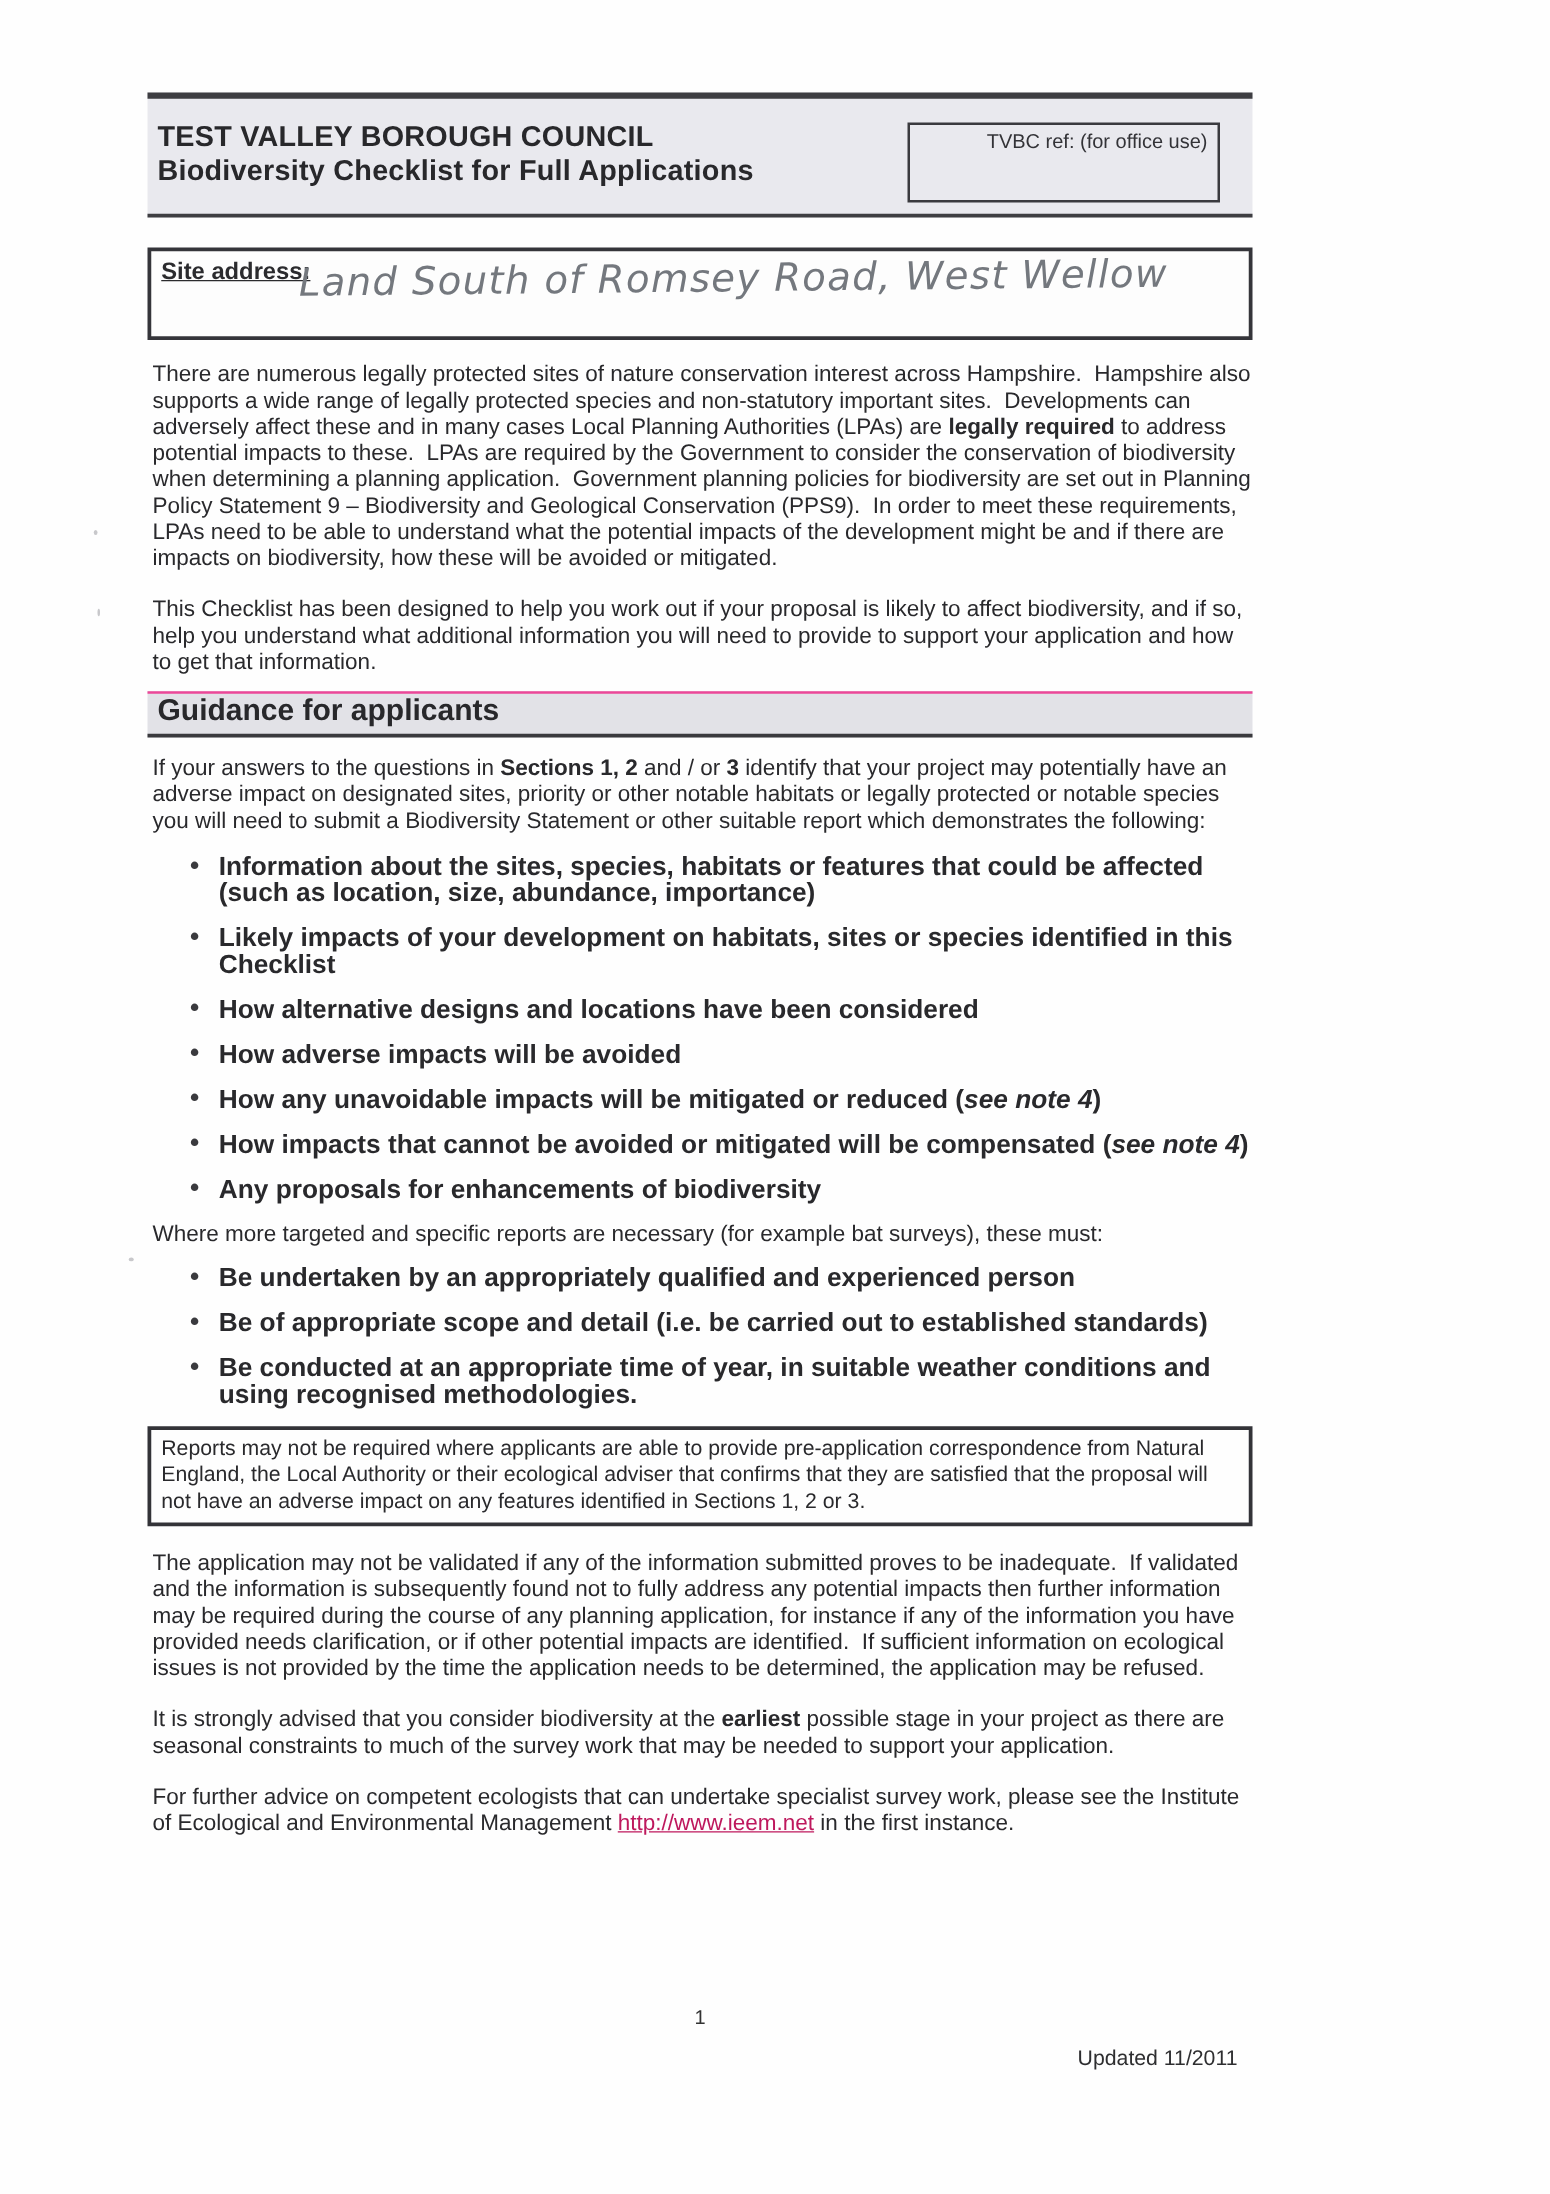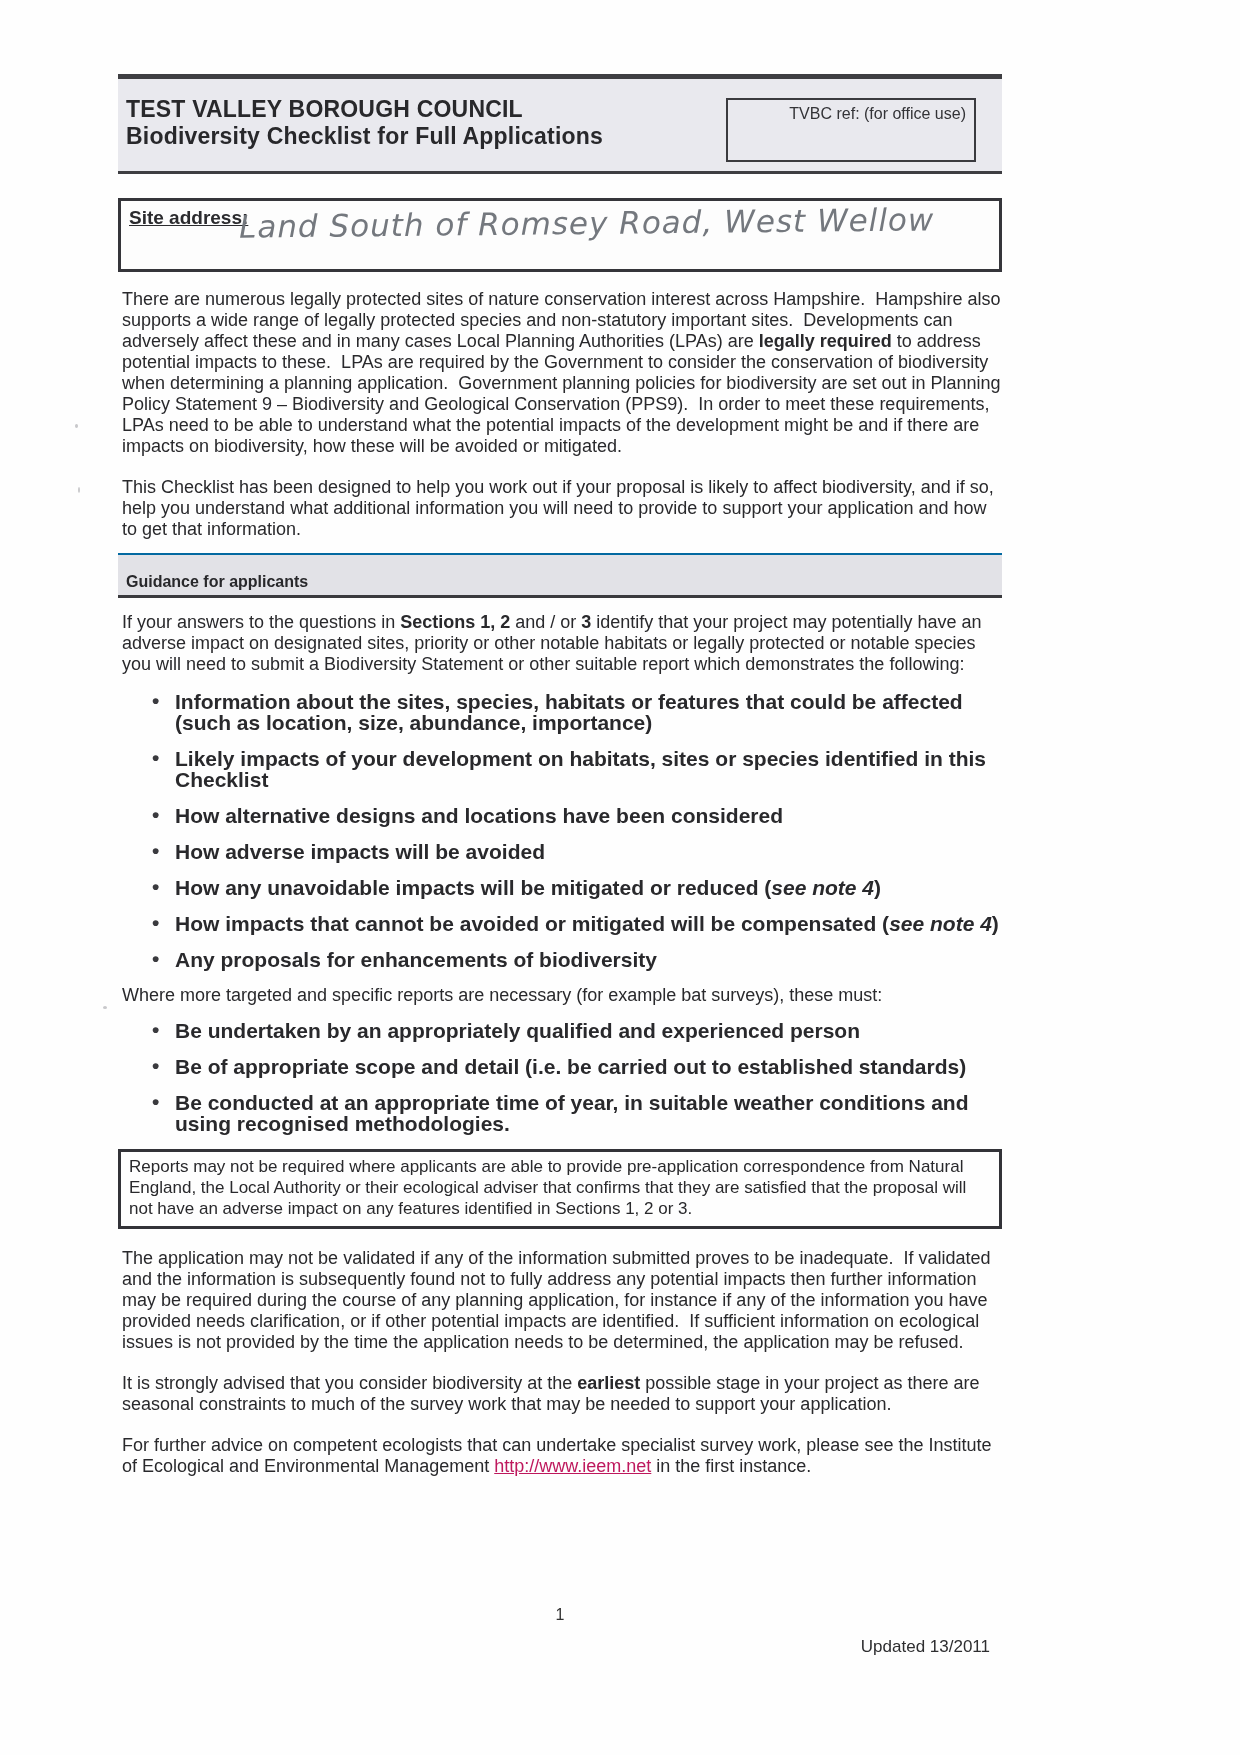--- a/index.html
+++ b/index.html
@@ -38,22 +38,22 @@
     font-size:31px; font-style:italic; letter-spacing:1px;
     color:#74787e; transform:rotate(-0.6deg); white-space:nowrap;
     font-family:"DejaVu Sans",sans-serif;
   }
 
   .para { margin:17px 0 0 4px; font-size:18px; line-height:21px; white-space:pre-wrap; }
   .para.tight { margin-top:20px; }
 
   .section-bar {
     box-sizing:border-box; margin-top:13px; background:#e2e2e7;
-    border-top:2px solid #0369a1; border-bottom:3px solid #3a3a3e;
-    padding:18px 8px 4px 8px; font-size:16px; font-weight:bold; color:#28282b;
+    border-top:2px solid #ec4899; border-bottom:3px solid #3a3a3e;
+    padding:0 8px 4px 8px; font-size:24px; font-weight:bold; color:#28282b;
   }
 
   .bullets { list-style:none; margin:16px 0 0 4px; padding:0; }
   .bullets li {
     position:relative; padding-left:53px; margin-bottom:15px;
     font-size:21px; line-height:21px; white-space:pre-wrap;font-weight:bold;
   }
   .bullets li::before { content:"\2022"; position:absolute; left:30px; top:-1px; color:#3a3a3e; }
 
   .boxed-note {
@@ -120,18 +120,18 @@
 
     <div class="boxed-note">Reports may not be required where applicants are able to provide pre-application correspondence from Natural England, the Local Authority or their ecological adviser that confirms that they are satisfied that the proposal will not have an adverse impact on any features identified in Sections 1, 2 or 3.</div>
 
     <p class="para" style="margin-top:19px"><span>The application may not be validated if any of the information submitted proves to be inadequate.  If validated and the information is subsequently found not to fully address any potential impacts then further information may be required during the course of any planning application, for instance if any of the information you have provided needs clarification, or if other potential impacts are identified.  If sufficient information on ecological issues is not provided by the time the application needs to be determined, the application may be refused.</span></p>
     <p class="para" style="margin-top:20px"><span>It is strongly advised that you consider biodiversity at the </span><b>earliest</b><span> possible stage in your project as there are seasonal constraints to much of the survey work that may be needed to support your application.</span></p>
     <p class="para" style="margin-top:20px"><span>For further advice on competent ecologists that can undertake specialist survey work, please see the Institute of Ecological and Environmental Management </span><a class="doc-link" href="#">http://www.ieem.net</a><span> in the first instance.</span></p>
 
   </div>
 
   <div class="page-number">1</div>
-  <div class="updated">Updated 13/2011</div>
+  <div class="updated">Updated 11/2011</div>
 
   <div class="speck" style="left:75px; top:424px; width:3px; height:4px;"></div>
   <div class="speck" style="left:78px; top:487px; width:2px; height:6px;"></div>
   <div class="speck" style="left:103px; top:1006px; width:4px; height:3px;"></div>
 </div>
 
 </body></html>

